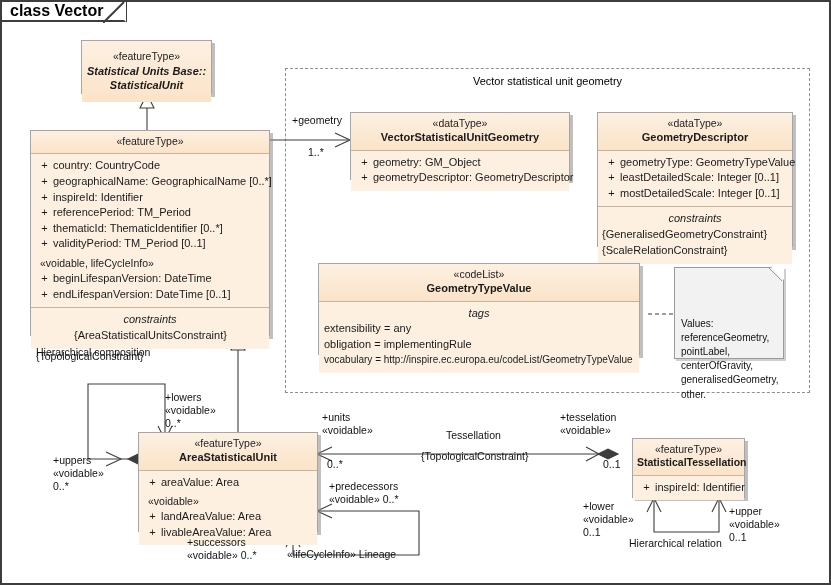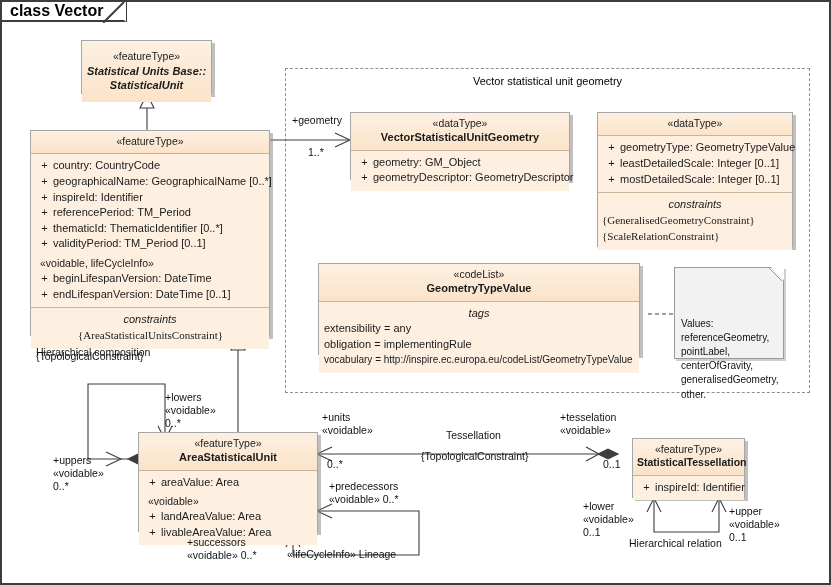--- a/index.html
+++ b/index.html
@@ -63,21 +63,21 @@
     padding-left:2px;
   }
   .uml .attr .vis{width:17px;flex:0 0 17px;text-align:center;}
   .uml .attr .txt{flex:1 1 auto;}
   .uml .grp{
     line-height:1.42;padding-left:6px;font-size:10.5px;
   }
   .uml .cstr-title{
     text-align:center;font-style:italic;line-height:1.45;
   }
-  .uml .cstr-line{line-height:1.45;padding-left:1px;font-family:Liberation Serif, serif;}
+  .uml .cstr-line{line-height:1.45;padding-left:1px;}
   .uml .tagline{line-height:1.45;padding-left:2px;white-space:nowrap;}
 
   
   .group-box{
     position:absolute;
     border:1px dashed #8f8f8f;
     box-sizing:border-box;
     background:transparent;
   }
   .group-title{
@@ -234,20 +234,21 @@
       <div class="attr">
         <span class="vis">+</span>
         <span class="txt">geometryDescriptor: GeometryDescriptor</span>
       </div>
     </div>
   </div>
 
   <div class="uml" style="left:595px;top:110px;width:196px;height:135px;">
     <div class="hdr">
       <span class="stereo">«dataType»</span>
+      <span class="cname">GeometryDescriptor</span>
     </div>
     <div class="compartment">
       <div class="attr">
         <span class="vis">+</span>
         <span class="txt">geometryType: GeometryTypeValue</span>
       </div>
       <div class="attr">
         <span class="vis">+</span>
         <span class="txt">leastDetailedScale: Integer [0..1]</span>
       </div>

